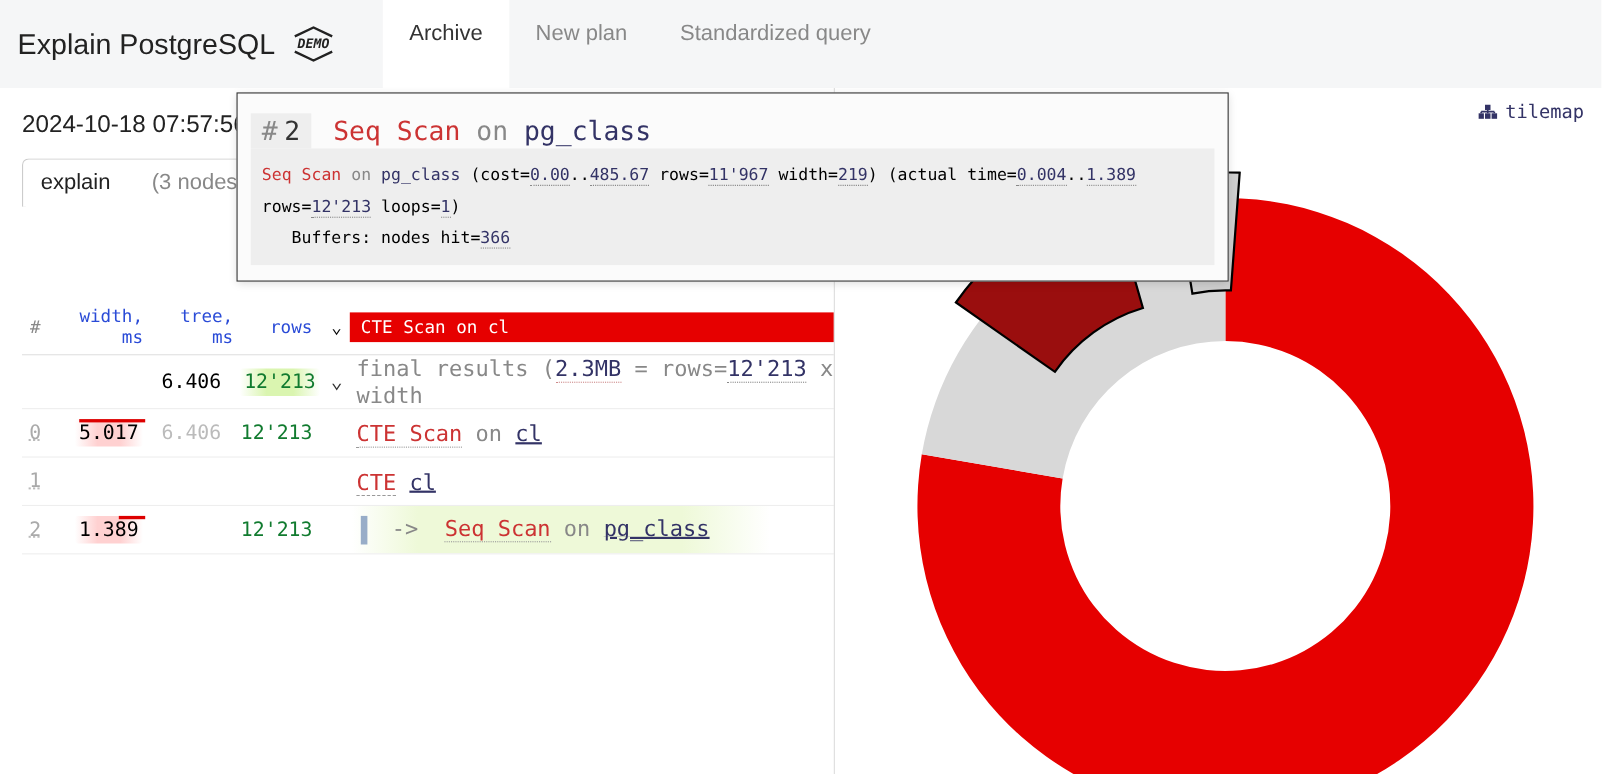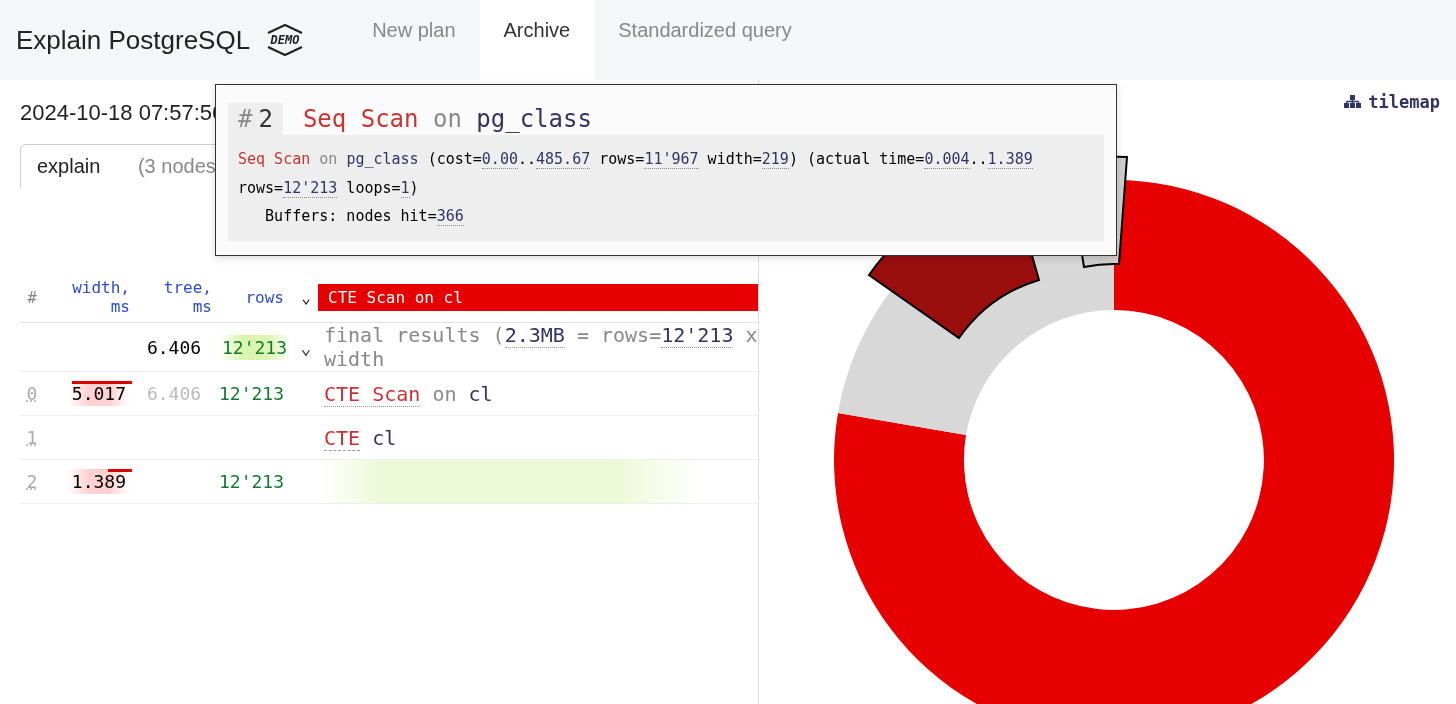--- a/index.html
+++ b/index.html
@@ -37,33 +37,33 @@
 .val-rows { width: 76px; text-align: right; padding-right: 10px; }
 .val-chev { width: 24px; text-align: center; color: #333; }
 .val-op { flex: 1; padding-left: 6px; font-size: 20px; }
 .hl-green { background: linear-gradient(to right, transparent, #daf5b0, #daf5b0, transparent); padding: 2px 4px; border-radius: 3px; }
 .hl-red { background: linear-gradient(to right, transparent, #ffd1d1, #ffd1d1, transparent); padding: 2px 4px; border-radius: 3px; }
 .muted { color: #888; }
 .dim { color: #bbb; }
 .green { color: #117b2f; }
 .op-red { color: #c33; border-bottom: 1px dotted #999; }
 .op-on { color: #888; }
-.op-id { color: #336; }
+.op-id { color: #336; text-decoration: underline; }
 .redbar { position: absolute; top: -2px; right: 4px; height: 3px; background: #d00; }
 .redbar.w1 { width: 60px; }
 .redbar.w2 { width: 24px; }
 
 .indent-bar { display: inline-block; width: 6px; height: 26px; background: #98adc8; vertical-align: middle; margin: 0 10px 0 4px; }
 .arrow { color: #888; }
 
 .right-tabs { font-size: 18px; }
 .right-tab { color: #336; text-decoration: underline; cursor: pointer; margin-right: 6px; }
 .right-tab.active { font-weight: 600; }
 .sep { color: #bbb; margin: 0 6px; }
-.tilemap { position: absolute; right: 16px; top: 12px; color: #336; font-size: 17px; cursor: pointer; display: flex; align-items: center; gap: 6px; font-weight: bold; }
+.tilemap { position: absolute; right: 16px; top: 12px; color: #336; font-size: 17px; cursor: pointer; display: flex; align-items: center; gap: 6px; }
 
 .donut-wrap { position: absolute; left: 30px; top: 50px; }
 
 .tooltip { position: absolute; left: 215px; top: 84px; width: 902px; background: #fbfbfb; border: 1px solid #333; box-shadow: 0 2px 8px rgba(0,0,0,0.15); z-index: 50; padding: 18px 12px 14px 12px; }
 .tooltip-head { font-size: 24px; display: flex; align-items: baseline; gap: 20px; }
 .tt-num { background: #eee; padding: 2px 10px; display: inline-flex; align-items: baseline; gap: 6px; }
 .tt-hash { color: #888; }
 .tt-n { color: #333; font-weight: 500; }
 .tt-op { color: #c33; }
 .tt-on { color: #888; }
@@ -83,22 +83,22 @@
 
 <div class="header">
   <span class="app-title">Explain PostgreSQL</span>
   <span class="demo-badge">
     <svg width="46" height="42" viewBox="0 0 46 42">
       <path d="M6 14 L23 6 L40 14 M6 28 L23 36 L40 28" stroke="#222" stroke-width="2.2" fill="none" stroke-linejoin="round"></path>
       <text x="23" y="25" text-anchor="middle" font-family="monospace" font-size="12" font-weight="bold" fill="#222">DEMO</text>
     </svg>
   </span>
   <div class="nav-tabs">
+    <div class="nav-tab active">Archive</div>
     <div class="nav-tab">New plan</div>
-    <div class="nav-tab active">Archive</div>
     <div class="nav-tab">Standardized query</div>
   </div>
 </div>
 
 <div class="main">
   <div class="left-pane">
     <div class="subheader" style="padding:0 0 0 0;">
       <div class="timestamp">2024-10-18 07:57:56</div>
       <div class="explain-tab">
         <span>explain</span>
@@ -152,20 +152,27 @@
         <span class="op-id">cl</span>
       </div>
     </div>
 
     <div class="plan-row mono" style="background:linear-gradient(to right, transparent 300px, #eef9d8 360px, #eef9d8 600px, transparent 680px);">
       <div class="val-num">2</div>
       <div class="val-node"><div class="redbar w2"></div><span class="hl-red">1.389</span></div>
       <div class="val-tree"></div>
       <div class="val-rows green">12'213</div>
       <div class="val-chev"></div>
+      <div class="val-op">
+        <span class="indent-bar"></span>
+        <span class="arrow">-&gt;</span>&nbsp;
+        <span class="op-red">Seq Scan</span>
+        <span class="op-on">on</span>
+        <span class="op-id">pg_class</span>
+      </div>
     </div>
   </div>
 
   <div class="right-pane">
     <div class="right-tabs mono">
       <span class="right-tab active">time</span>
       <span class="sep">|</span>
       <span class="right-tab" style="font-weight:400;">buffers</span>
     </div>
     <div class="tilemap mono">

